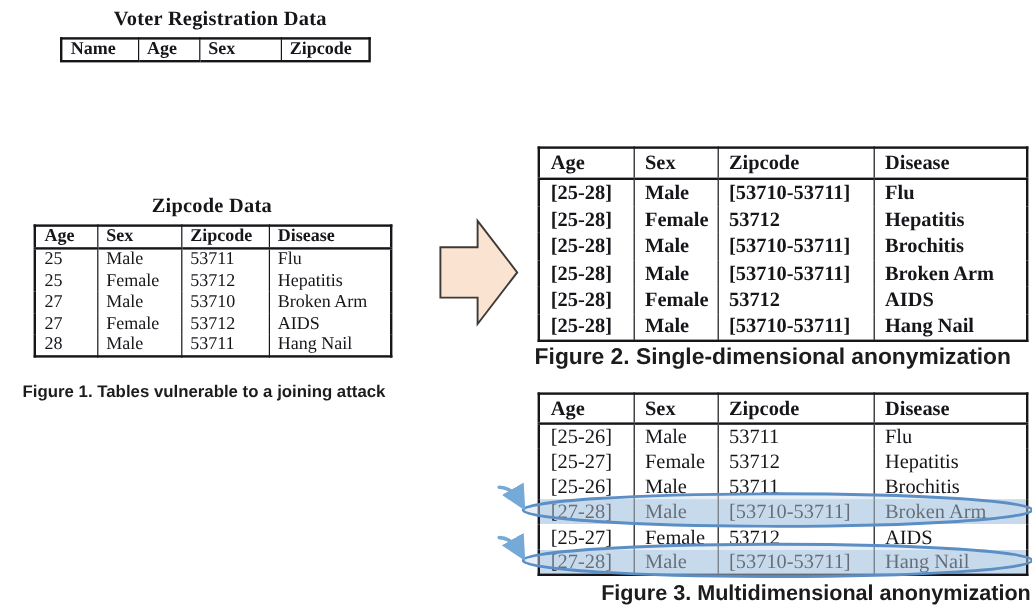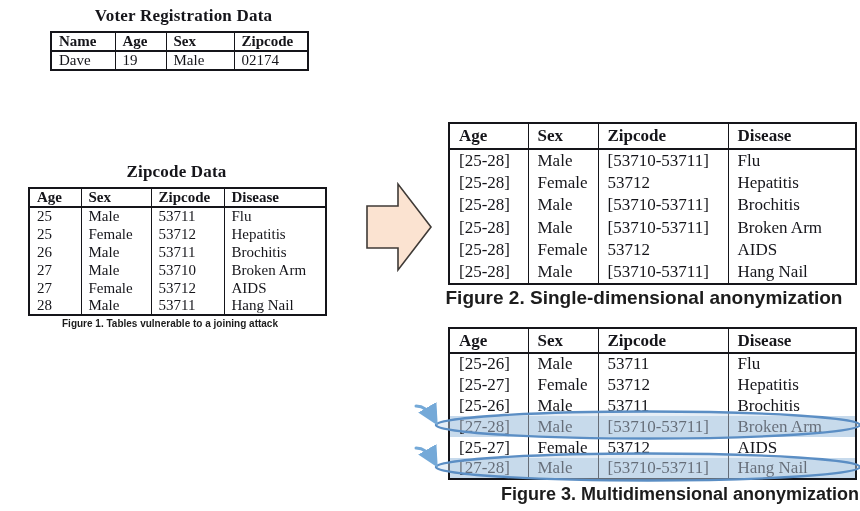--- a/index.html
+++ b/index.html
@@ -19,41 +19,41 @@
 
   .tbl-title {
     position: absolute; font-weight: bold; text-align: center;
     font-size: 17px; color: var(--ink); letter-spacing: 0.2px;
     white-space: nowrap;
   }
   .caption {
     position: absolute; font-family: "Liberation Sans", "DejaVu Sans", sans-serif;
     font-weight: bold; text-align: center; color: var(--cap); white-space: nowrap;
   }
-  .cap1 { left: 0px;  top: 318px; width: 340px; font-size: 10px; }
+  .cap1 { left: 0px;  top: 318px; width: 340px; font-size: 14px; }
   .cap2 { left: 436px; top: 287px; width: 416px; font-size: 19px; }
   .cap3 { left: 443px; top: 484px; width: 416px; font-size: 18px; text-align: right; }
 
   table.paper-table {
     position: absolute; border-collapse: collapse; table-layout: fixed;
     color: var(--ink); border: 2px solid var(--ink); background: #ffffff;
   }
   .paper-table th, .paper-table td {
     border-left: 1px solid var(--ink); border-right: 1px solid var(--ink);
     text-align: left; vertical-align: middle; white-space: nowrap; overflow: hidden;
   }
   .paper-table thead th { border-bottom: 2px solid var(--ink); font-weight: bold; }
   .paper-table tbody td { border-top: none; border-bottom: none; }
 
   .small { font-size: 15px; }
   .small th, .small td { height: 18px; padding: 0 4px 0 7px; }
 
   .big  { font-size: 17px; }
   #fig2-table th { height: 26px;   padding: 0 4px 0 9px; }
-  #fig2-table td { height: 22.5px; padding: 0 4px 0 9px; }
+  #fig2-table td { height: 22.5px; padding: 0 4px 0 9px; font-weight: bold; }
   #fig3-table th { height: 25px;   padding: 0 4px 0 9px; }
   #fig3-table td { height: 21px;   padding: 0 4px 0 9px; margin-left: 36px; }
 
   #voter-table   { left: 38px;  top: 31px; margin-left: 12px;  }
   #patient-table { left: 28px;  top: 187px; }
   #fig2-table    { left: 448px; top: 122px; }
   #fig3-table    { left: 448px; top: 327px; }
 
   .title1 { left: 55px; top: 6px;   width: 257px; }
   .title2 { left: 28px; top: 162px; width: 297px; }
@@ -82,26 +82,20 @@
         </colgroup>
         <thead>
           <tr>
             <th>Name</th>
             <th>Age</th>
             <th>Sex</th>
             <th>Zipcode</th>
           </tr>
         </thead>
         <tbody>
-          <tr>
-            <td>Dave</td>
-            <td>19</td>
-            <td>Male</td>
-            <td>02174</td>
-          </tr>
         </tbody>
       </table>
 
     <div class="tbl-title title2">Zipcode Data</div>
 
     <table class="paper-table small" id="patient-table">
         <colgroup>
           <col style="width: 52px;">
           <col style="width: 70px;">
           <col style="width: 73px;">
@@ -120,26 +114,20 @@
             <td>25</td>
             <td>Male</td>
             <td>53711</td>
             <td>Flu</td>
           </tr>
           <tr>
             <td>25</td>
             <td>Female</td>
             <td>53712</td>
             <td>Hepatitis</td>
-          </tr>
-          <tr>
-            <td>26</td>
-            <td>Male</td>
-            <td>53711</td>
-            <td>Brochitis</td>
           </tr>
           <tr>
             <td>27</td>
             <td>Male</td>
             <td>53710</td>
             <td>Broken Arm</td>
           </tr>
           <tr>
             <td>27</td>
             <td>Female</td>

